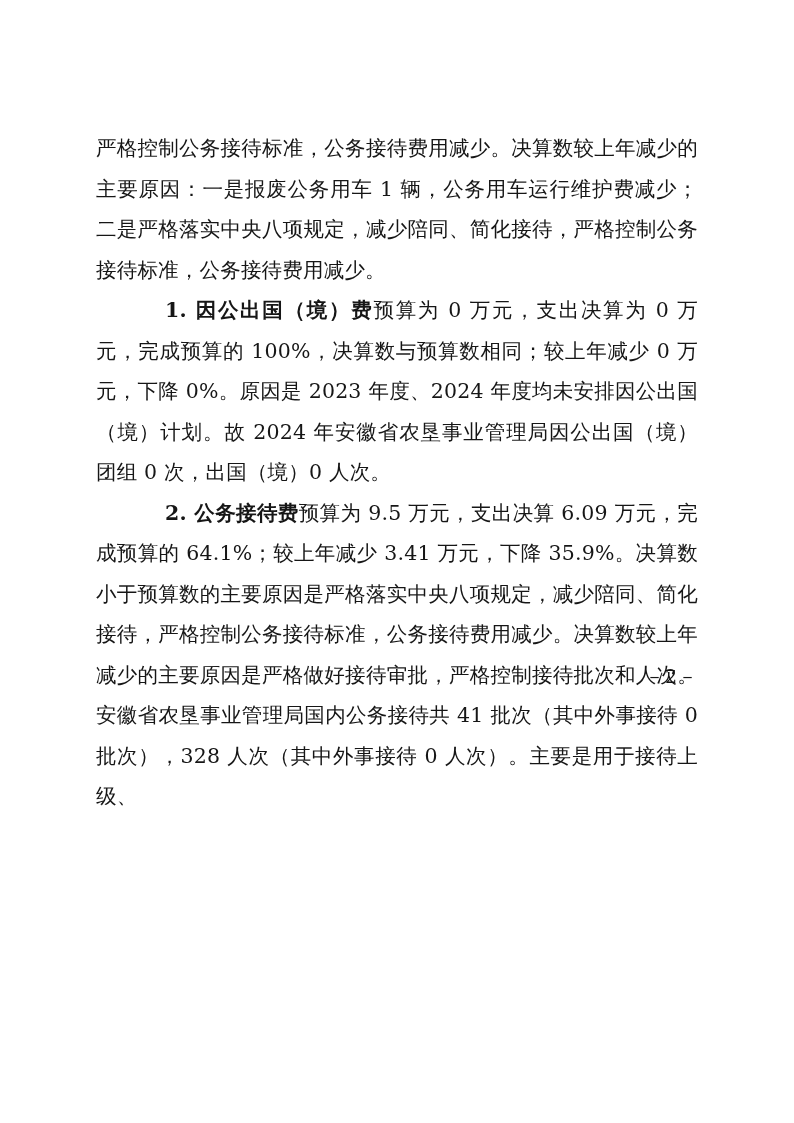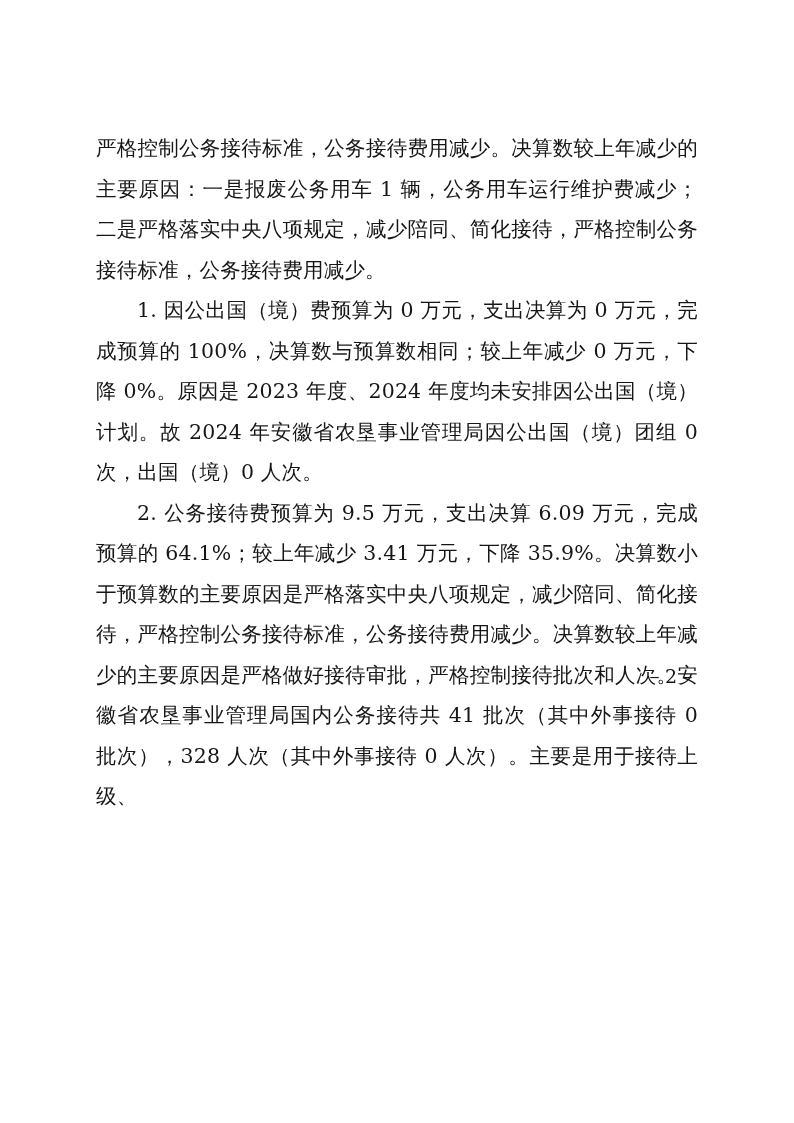--- a/index.html
+++ b/index.html
@@ -42,21 +42,22 @@
     margin-top: 0px;
   }
   .indent {
     text-indent: 41px;
   }
   .bold-head {
     font-weight: bold;
     letter-spacing: 0.4px;
   }
   .lead-bold {
-    font-weight: normal;
+    font-weight: bold;
+    margin-left: 28px;
   }
   .page-number {
     position: absolute;
     right: 96px;
     bottom: 116px;
     font-size: 19px;
     line-height: 24px;
     font-family: "DejaVu Serif", "Liberation Serif", serif;
     color: #161616;
     letter-spacing: 1px;

